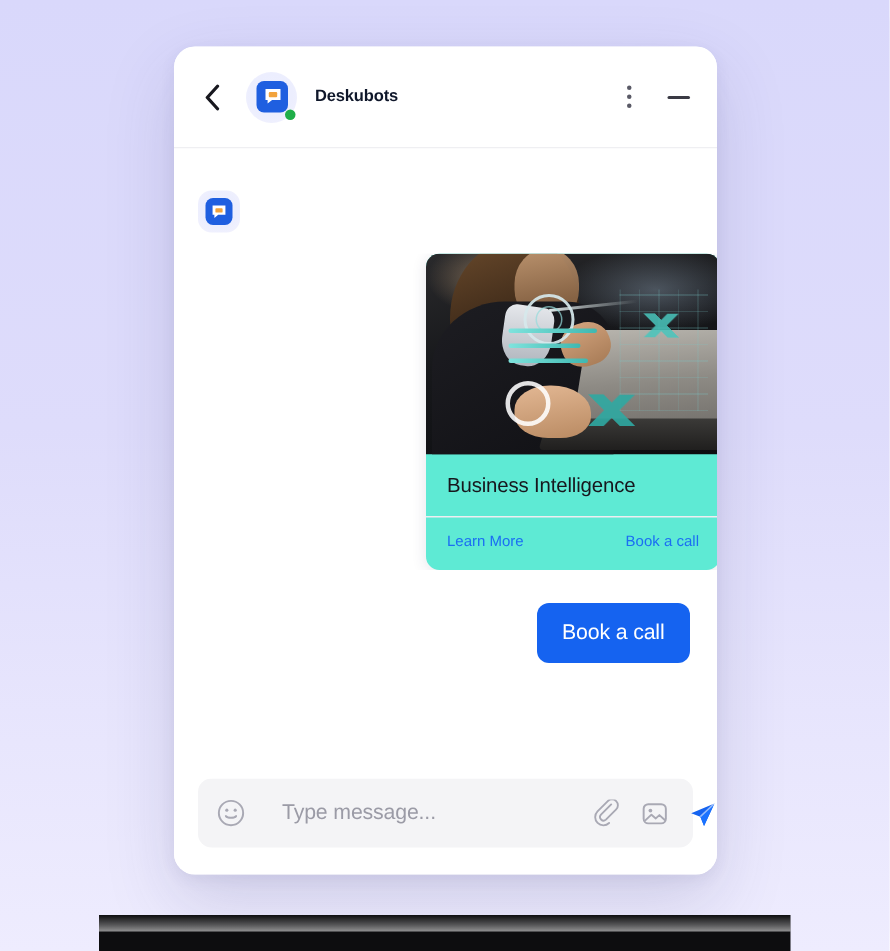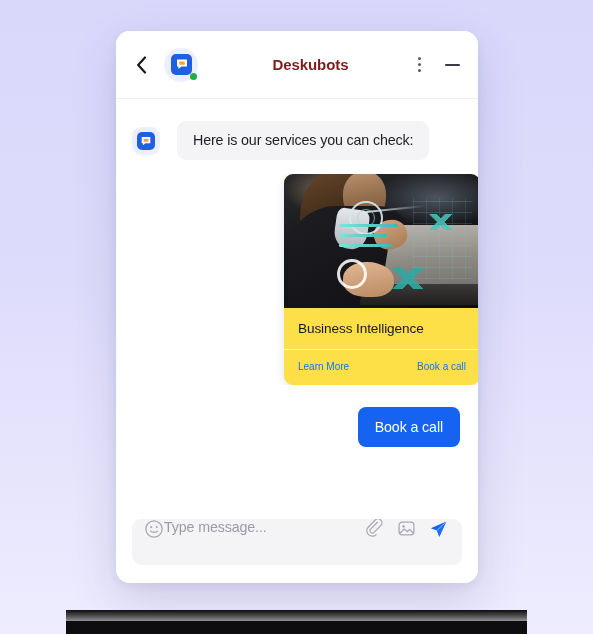--- a/index.html
+++ b/index.html
@@ -118,25 +118,24 @@
 
   .titles {
     margin-left: 12px;
     display: flex;
     flex-direction: column;
     justify-content: center;
     line-height: 1.15;
     flex: 1 1 auto;
   }
   .bot-name {
-    font-size: 15px;
+    font-size: 11px;
     font-weight: bold;
-    color: #7f1d1d;
+    color: #0f172a;
     letter-spacing: -0.1px;
-    text-align: center;
   }
   .bot-sub {
     font-size: 12.5px;
     color: #6c6c78;
     margin-top: 3px;
   }
 
   .hdr-actions {
     display: flex;
     align-items: center;
@@ -217,21 +216,21 @@
     margin-top: 14px;
     padding-left: 168px;
     display: flex;
     gap: 9px;
     width: 100%;
     overflow: hidden;
   }
   .card {
     width: 196px;
     flex: 0 0 196px;
-    background: #fde047;
+    background: #5eead4;
     border-radius: 9px;
     box-shadow: 0 2px 10px rgba(40, 40, 80, 0.12);
     overflow: hidden;
   }
   .card-media {
     height: 134px;
     position: relative;
     overflow: hidden;
   }
 
@@ -383,23 +382,23 @@
   .composer-wrap {
     flex: 0 0 auto;
     padding: 0 16px 18px 16px;
     background: #fff;
   }
   .composer {
     height: 46px;
     background: #f4f4f6;
     border-radius: 9px;
     display: flex;
-    align-items: flex-start;
+    align-items: center;
     padding: 0 14px 0 12px;
-    gap: 0;
+    gap: 24px;
   }
   .emoji-btn { width: 20px; height: 20px; cursor: pointer; flex:0 0 auto; display:flex; }
   .composer-input {
     flex: 1 1 auto;
     border: none;
     outline: none;
     background: transparent;
     font-family: "Liberation Sans", sans-serif;
     font-size: 14.2px;
     color: #2a2a33;
@@ -456,21 +455,20 @@
       <div class="msg-row">
         <div class="msg-avatar">
           <div class="avatar-halo"></div>
           <div class="avatar-logo">
             <svg width="12" height="12" viewBox="0 0 14 14">
               <path d="M2 2.4h10v7.2H6.4L3.4 12V9.6H2z" fill="#ffffff"></path>
               <rect x="4.2" y="4.4" width="5.6" height="3.4" rx="0.7" fill="#f2a33c"></rect>
             </svg>
           </div>
         </div>
-        <div class="bubble">Here is our services you can check:</div>
       </div>
 
       <div class="carousel">
 
         <div class="card">
           <div class="card-media">
             <div class="photo-bi">
               <div class="bi-hair"></div>
               <div class="bi-face"></div>
               <div class="bi-suit"></div>

